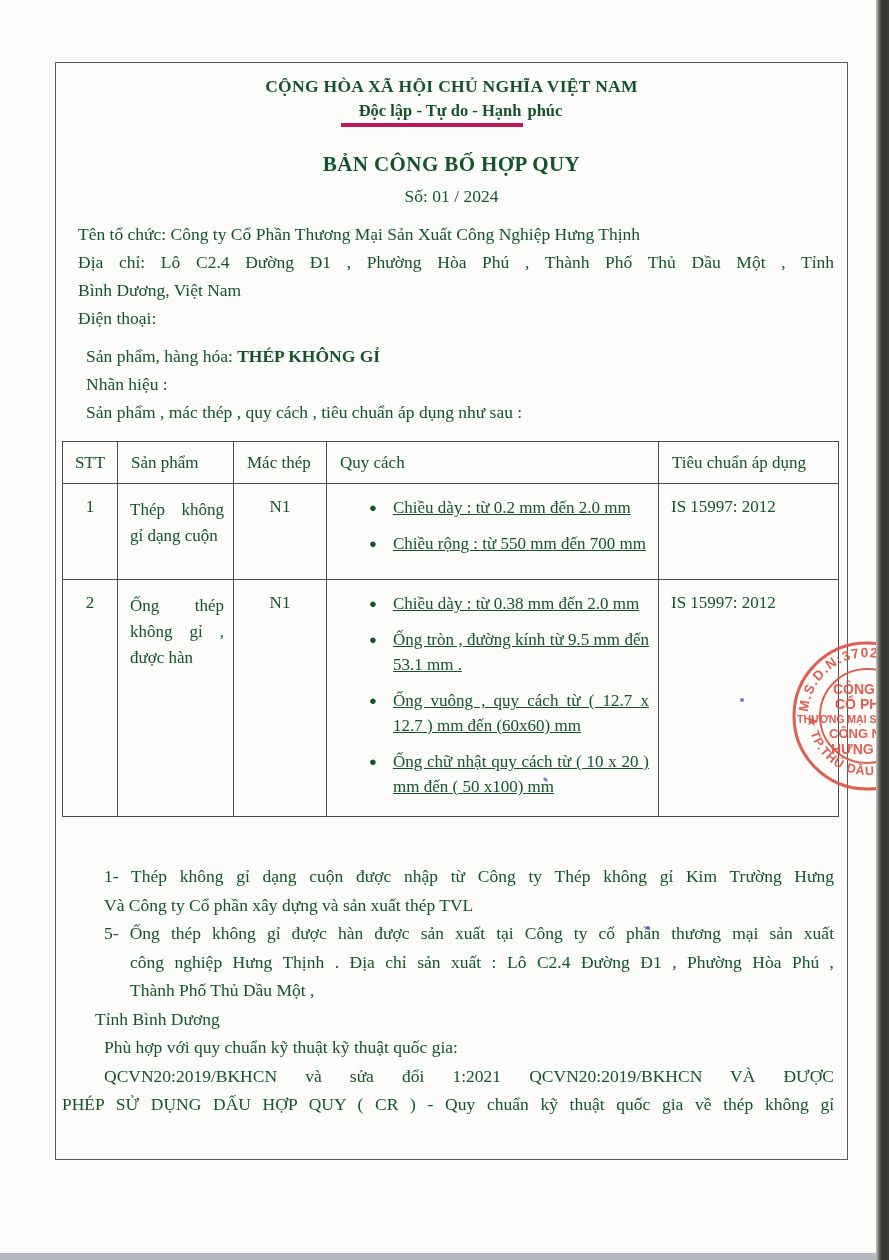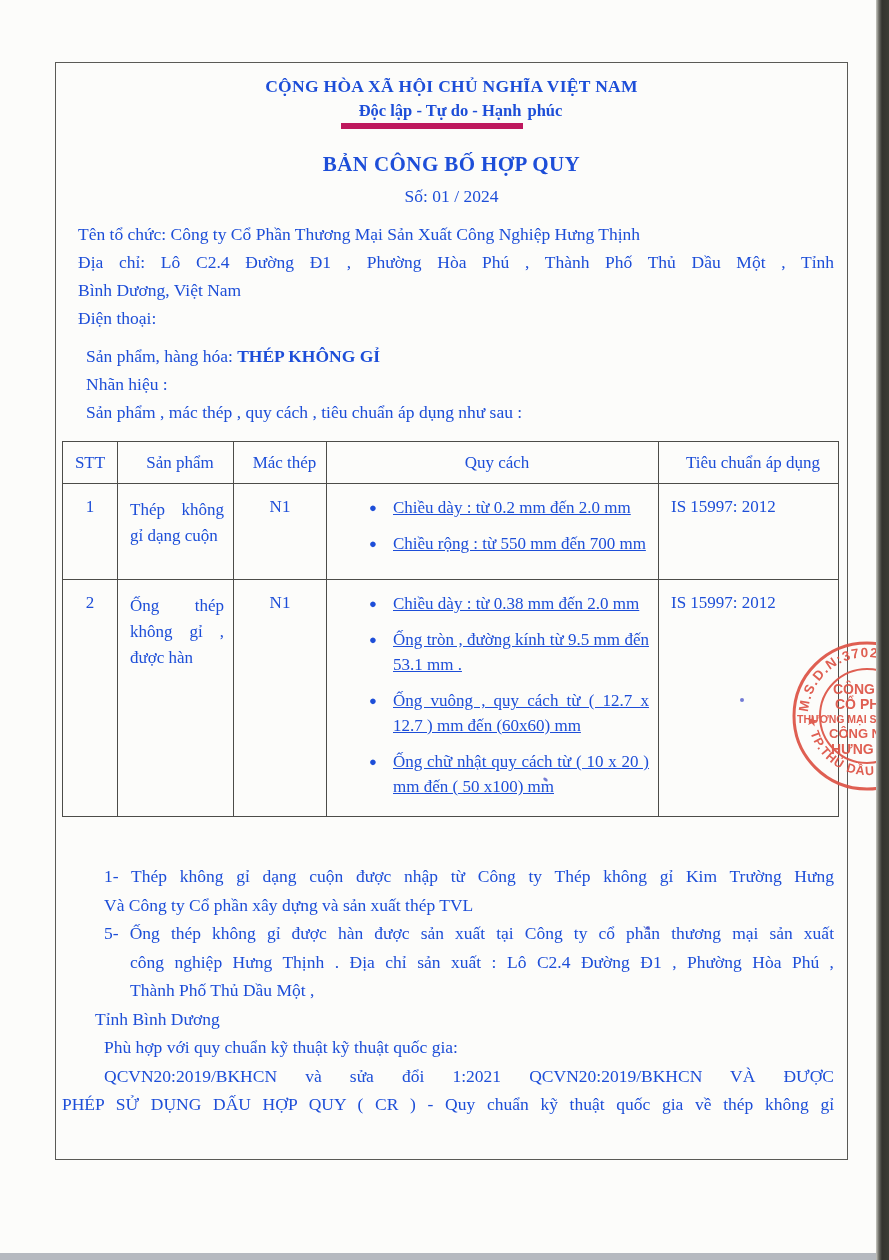--- a/index.html
+++ b/index.html
@@ -1,45 +1,45 @@
 <!DOCTYPE html>
 <html><head>
 <meta charset="utf-8">
 <style>
   html,body { margin:0; padding:0; }
   body { width:889px; height:1260px; background:#ffffff; }
   .page {
     position:relative; width:889px; height:1260px;
     background:#fcfcfa; overflow:hidden;
-    font-family:"Liberation Serif", serif; color:#1d4ed8;
+    font-family:"Liberation Serif", serif; color:#14532d;
   }
   .doc-box {
     position:absolute; left:55px; top:62px; width:791px; height:1096px;
     border:1.6px solid #5a5a56; background:transparent; z-index:1;
   }
   
   .nat-title { margin-top:13px; text-align:center; font-weight:bold; font-size:17.5px; letter-spacing:.3px; }
   .motto { margin-top:4px; text-align:center; font-weight:bold; font-size:16.5px; }
-  .motto-u { border-bottom:6px solid #be185d; padding:0 2px 3px 18px; }
+  .motto-u { border-bottom:4px solid #be185d; padding:0 2px 3px 18px; }
   .doc-title { margin-top:31px; text-align:center; font-weight:bold; font-size:21px; letter-spacing:.4px; }
   .doc-number { margin-top:9px; text-align:center; font-size:17.5px; }
   
   .body-block { margin:13px 13px 0 22px; font-size:17.5px; }
   .ln { margin:0; line-height:28px; }
   .ind { padding-left:8px; }
   .gap-top { margin-top:10px; }
   .jl { text-align:justify; text-align-last:justify; }
   
   table.products {
     border-collapse:collapse; table-layout:fixed;
     margin:15px 0 0 6px; width:776px; font-size:17px;
   }
   .products th, .products td { border:1.6px solid #4c4c48; vertical-align:top; }
   .products thead tr { height:42px; }
-  .products thead th { font-weight:normal; text-align:center; vertical-align:middle; padding:0 4px 0 13px; font-size:17px; }
+  .products thead th { font-weight:normal; text-align:left; vertical-align:middle; padding:0 4px 0 13px; font-size:17px; }
   .products thead th.h-stt { text-align:center; padding:0; }
   .row-1 { height:96px; }
   .row-2 { height:237px; }
   td.c-stt { text-align:center; padding-top:13px; }
   td.c-sp  { padding:13px 9px 0 12px; text-align:justify; line-height:26px; }
   td.c-mt  { text-align:center; padding-top:13px; }
   td.c-qc  { padding:11px 9px 0 42px; }
   td.c-tc  { padding:13px 6px 0 12px; }
   .bullet { display:flex; gap:14px; margin-bottom:11px; }
   .dot { width:10px; font-size:13px; line-height:25px; flex:0 0 auto; }

